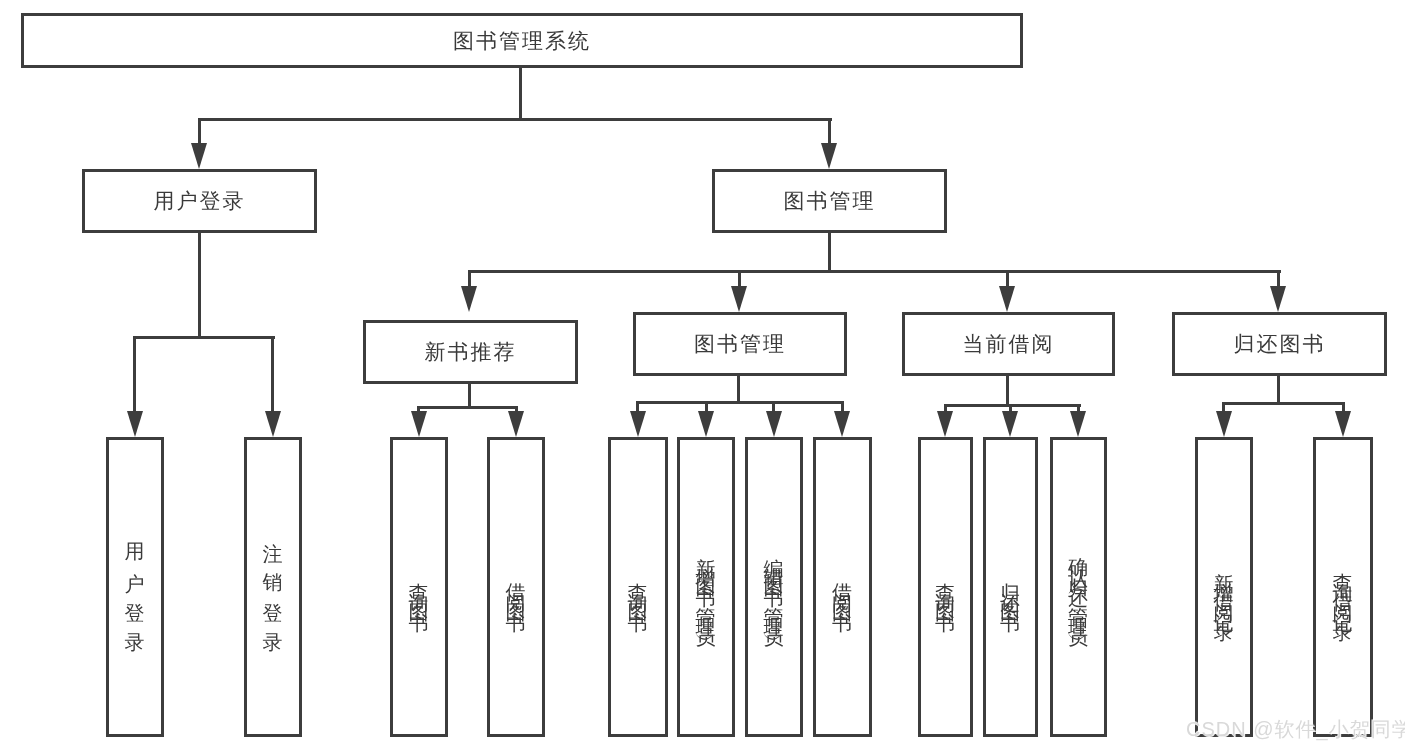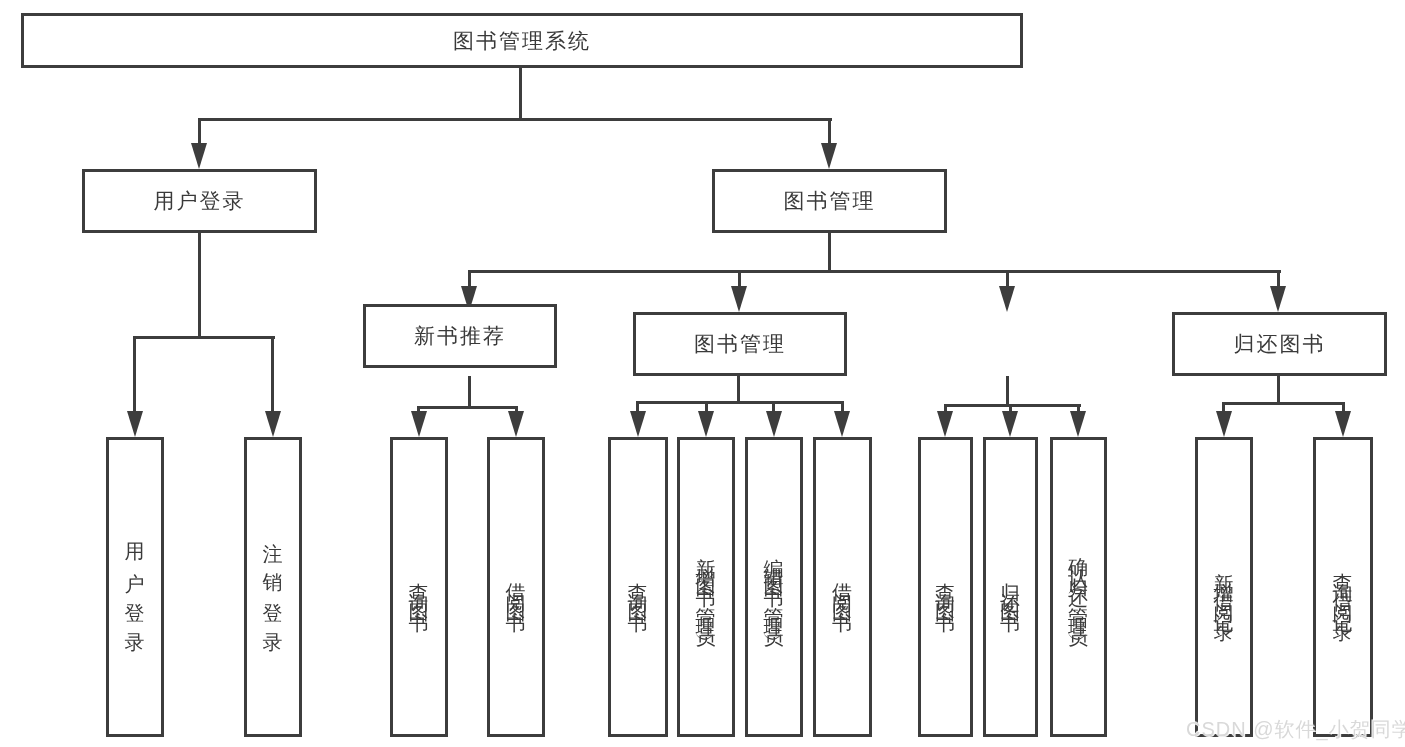--- a/index.html
+++ b/index.html
@@ -26,21 +26,21 @@
   .ln{position:absolute;background:#3d3d3d;}
   .tri{
     position:absolute;width:0;height:0;
     border-left:8px solid transparent;border-right:8px solid transparent;
     border-top:26px solid #3d3d3d;
   }
   
   #b-root{left:21px;top:13px;width:1002px;height:55px;}
   #b-login{left:82px;top:169px;width:235px;height:64px;}
   #b-mgmt{left:712px;top:169px;width:235px;height:64px;}
-  #b-g0{left:363px;top:304px;width:194px;height:64px;}
+  #b-g0{left:363px;top:320px;width:215px;height:64px;}
   #b-g1{left:633px;top:312px;width:214px;height:64px;}
   #b-g2{left:902px;top:312px;width:213px;height:64px;}
   #b-g3{left:1172px;top:312px;width:215px;height:64px;}
   #lf-a0{left:106px;width:58px;}
   #lf-a1{left:244px;width:58px;}
   #lf-b0{left:390px;width:58px;}
   #lf-b1{left:487px;width:58px;}
   #lf-c0{left:608px;width:60px;}
   #lf-c1{left:677px;width:58px;}
   #lf-c2{left:745px;width:58px;}
@@ -182,20 +182,23 @@
   </div>
   <div class="node" id="b-mgmt">
     <span>图书管理</span>
   </div>
   <div class="node" id="b-g0">
     <span>新书推荐</span>
   </div>
   <div class="node" id="b-g1">
     <span>图书管理</span>
   </div>
+  <div class="node" id="b-g2">
+    <span>当前借阅</span>
+  </div>
   <div class="node" id="b-g3">
     <span>归还图书</span>
   </div>
 
   <div class="leaf wide" id="lf-a0">
     <span class="vtext">用户登录</span>
   </div>
   <div class="leaf wide" id="lf-a1">
     <span class="vtext">注销登录</span>
   </div>

